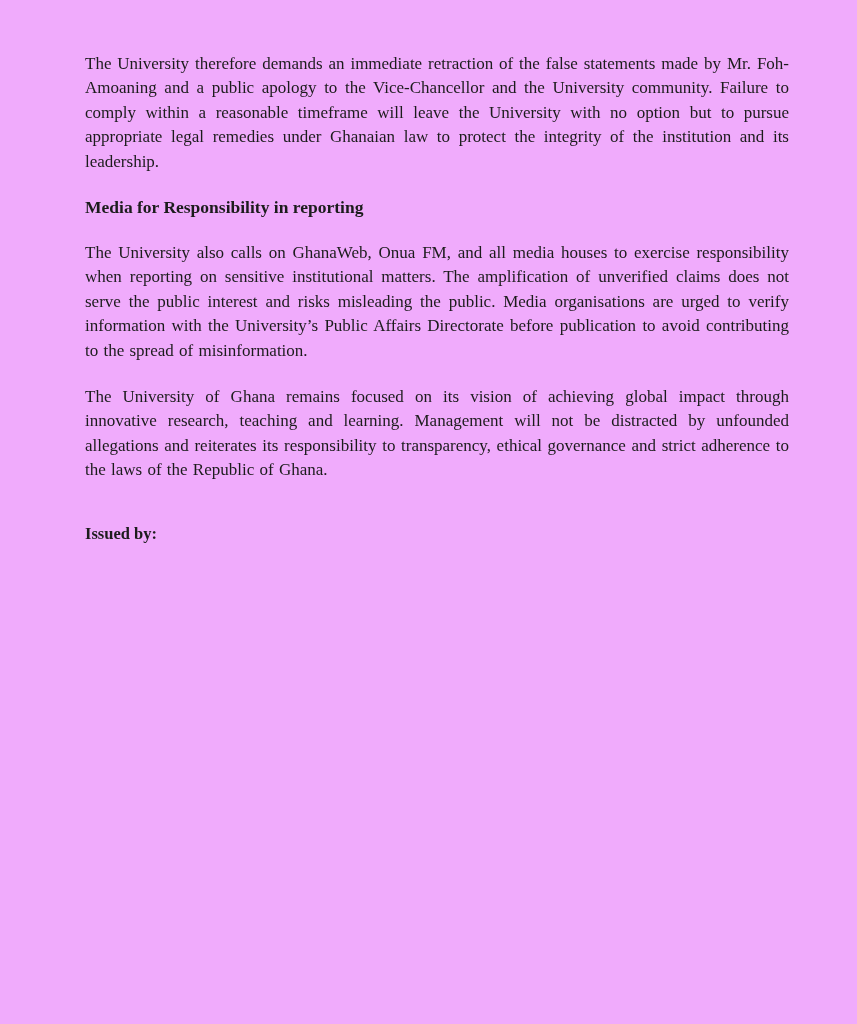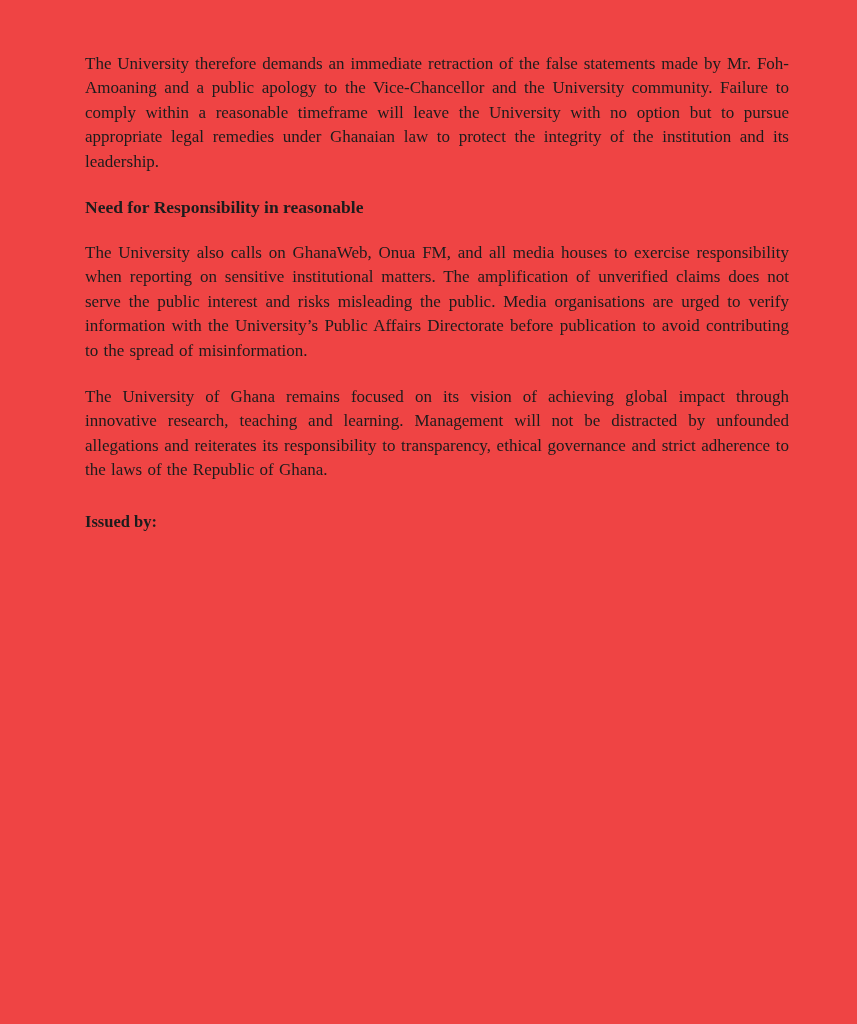--- a/index.html
+++ b/index.html
@@ -4,21 +4,21 @@
 <style>
   html, body {
     margin: 0;
     padding: 0;
     background: #ffffff;
   }
   .page {
     position: relative;
     width: 857px;
     height: 1024px;
-    background: #ef4444;
+    background: #f0abfc;
     overflow: hidden;
     font-family: "Liberation Serif", "DejaVu Serif", serif;
     color: #1c1c1c;
   }
   .content {
     position: absolute;
     top: 52px;
     left: 85px;
     width: 704px;
   }
@@ -33,39 +33,39 @@
     margin-bottom: 15px;
   }
   .section-heading {
     font-size: 17.5px;
     font-weight: bold;
     line-height: 22px;
     margin: 0 0 23px 0;
     text-align: left;
   }
   .signoff {
-    margin-top: 28px;
+    margin-top: 40px;
   }
   .signoff-line {
     font-size: 16.5px;
     font-weight: bold;
     line-height: 21px;
     margin: 0;
     text-align: left;
   }
 </style>
 </head>
 <body>
 
 <div class="page">
   <div class="content">
 
     <p class="para">The University therefore demands an immediate retraction of the false statements made by Mr. Foh-Amoaning and a public apology to the Vice-Chancellor and the University community. Failure to comply within a reasonable timeframe will leave the University with no option but to pursue appropriate legal remedies under Ghanaian law to protect the integrity of the institution and its leadership.</p>
 
-    <h2 class="section-heading">Need for Responsibility in reasonable</h2>
+    <h2 class="section-heading">Media for Responsibility in reporting</h2>
 
     <p class="para">The University also calls on GhanaWeb, Onua FM, and all media houses to exercise responsibility when reporting on sensitive institutional matters. The amplification of unverified claims does not serve the public interest and risks misleading the public. Media organisations are urged to verify information with the University’s Public Affairs Directorate before publication to avoid contributing to the spread of misinformation.</p>
 
     <p class="para">The University of Ghana remains focused on its vision of achieving global impact through innovative research, teaching and learning. Management will not be distracted by unfounded allegations and reiterates its responsibility to transparency, ethical governance and strict adherence to the laws of the Republic of Ghana.</p>
 
     <div class="signoff">
       <p class="signoff-line">Issued by:</p>
     </div>
 
   </div>

